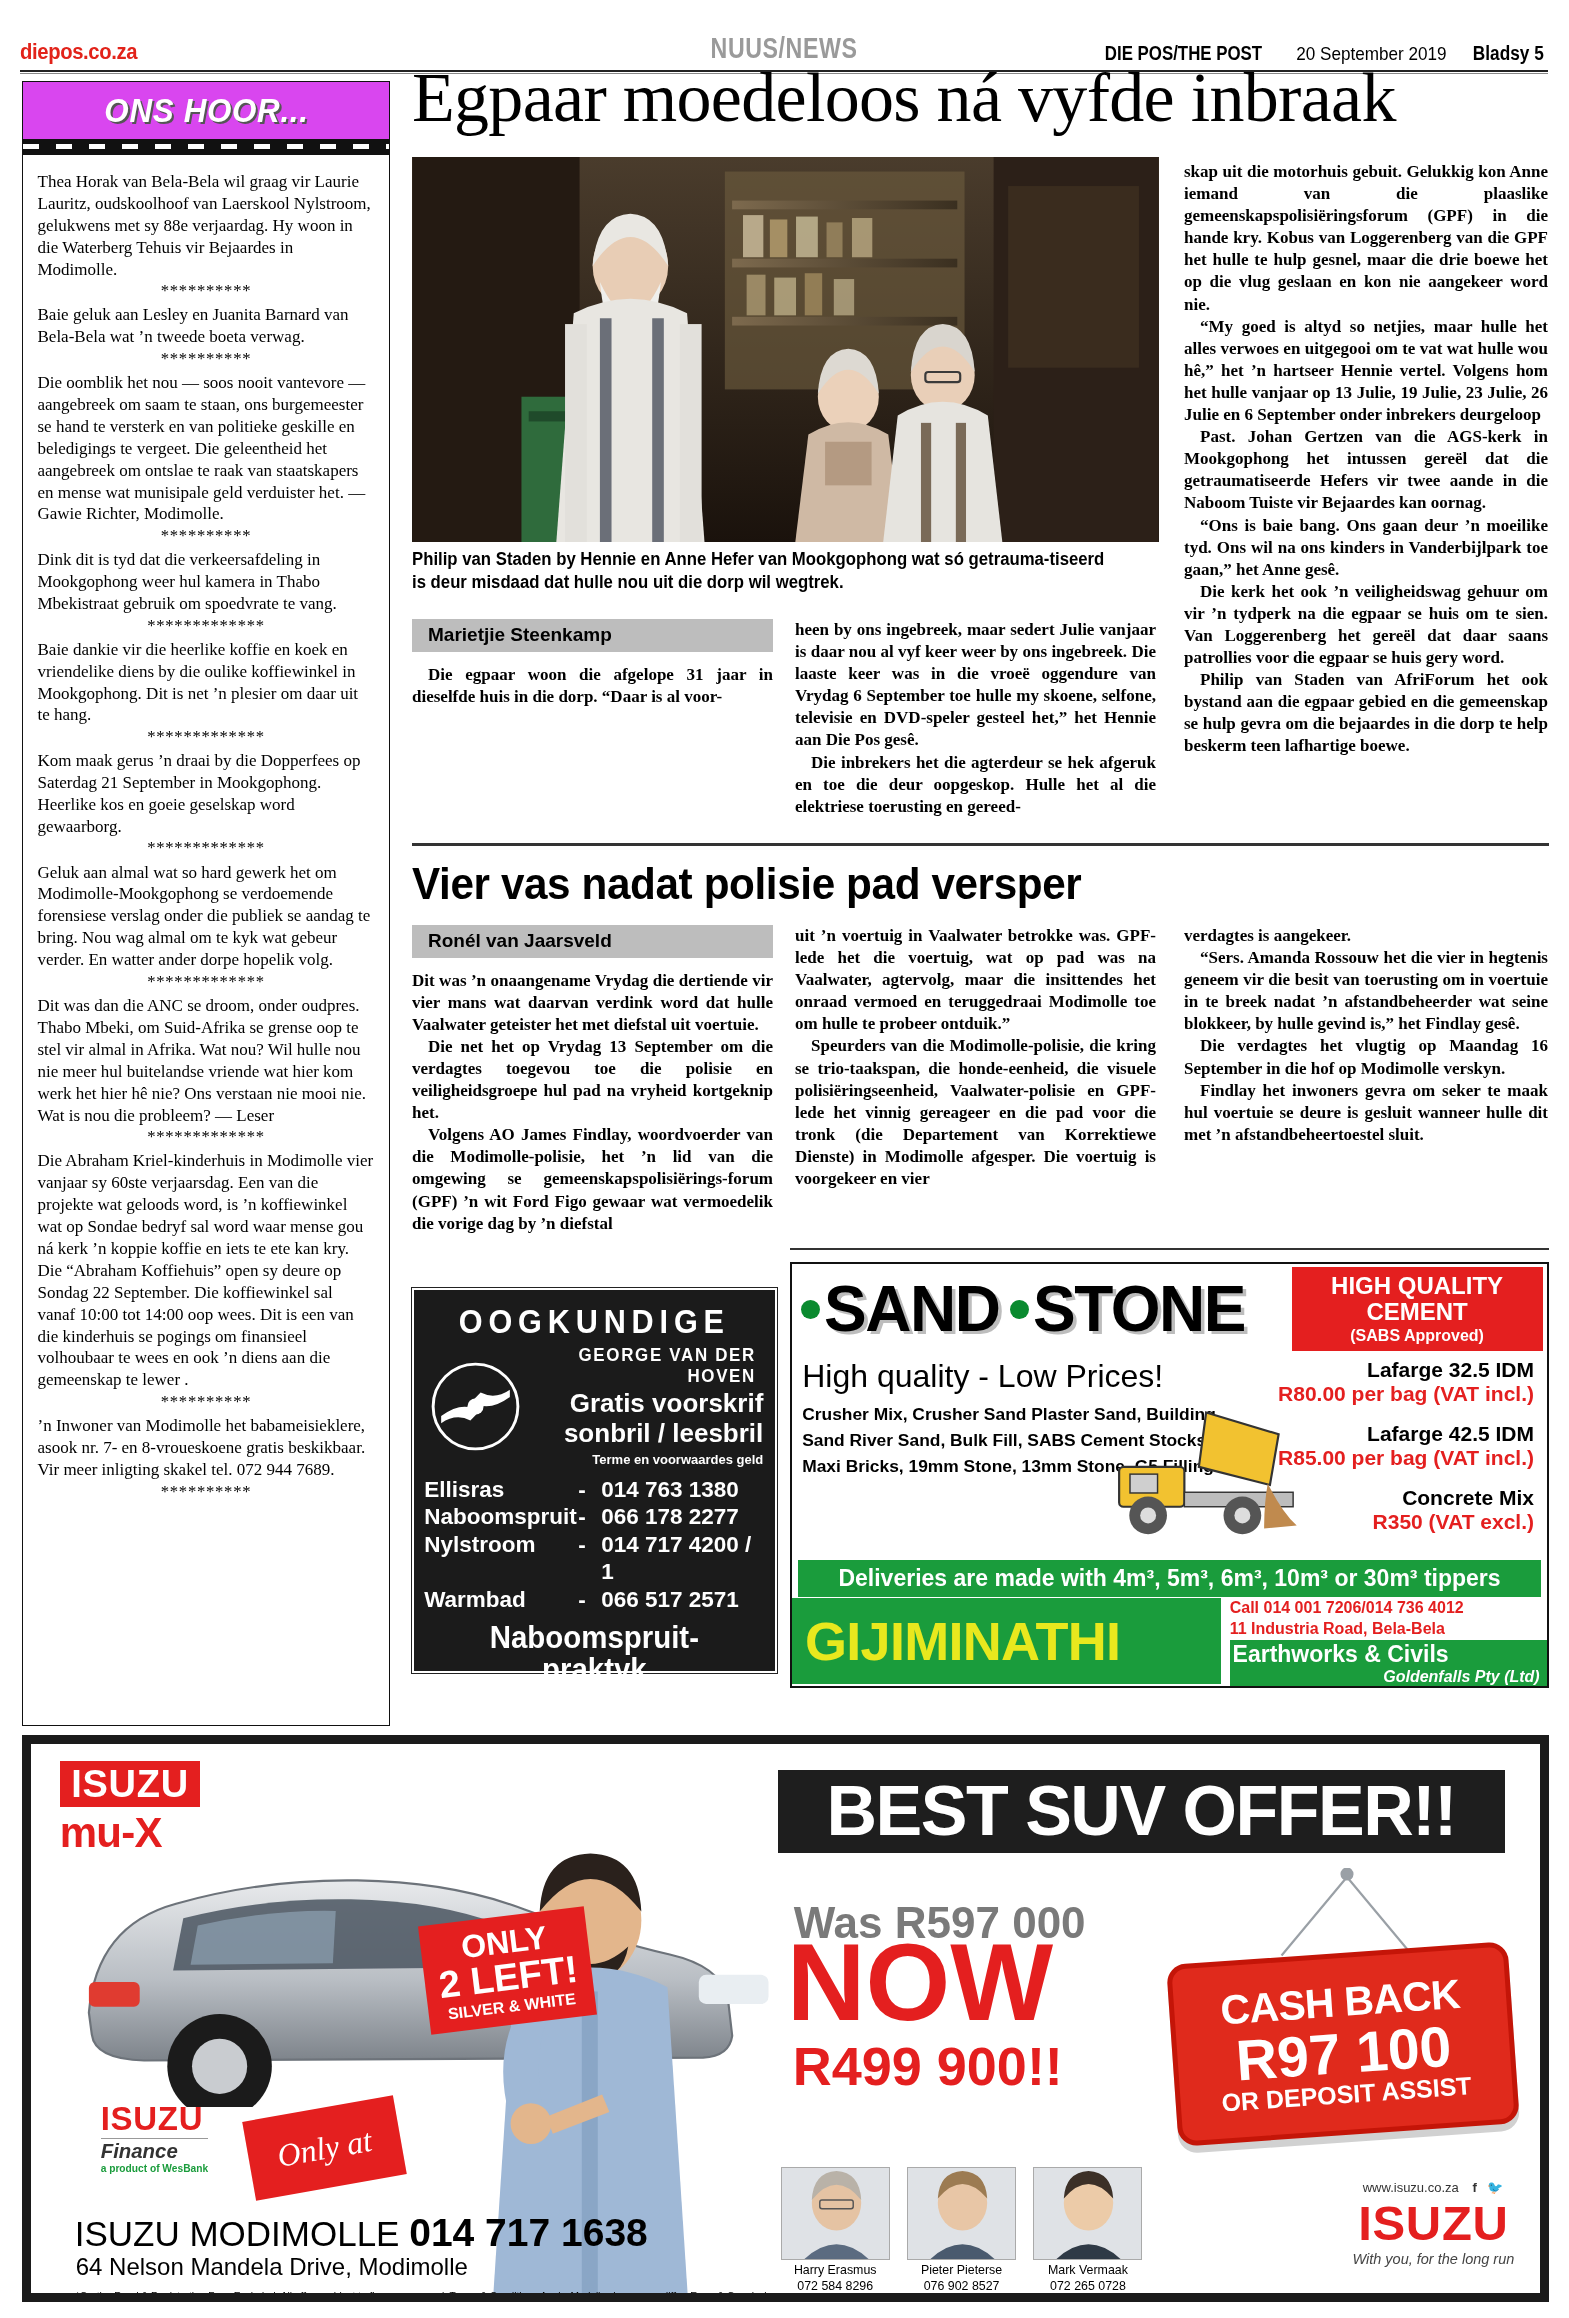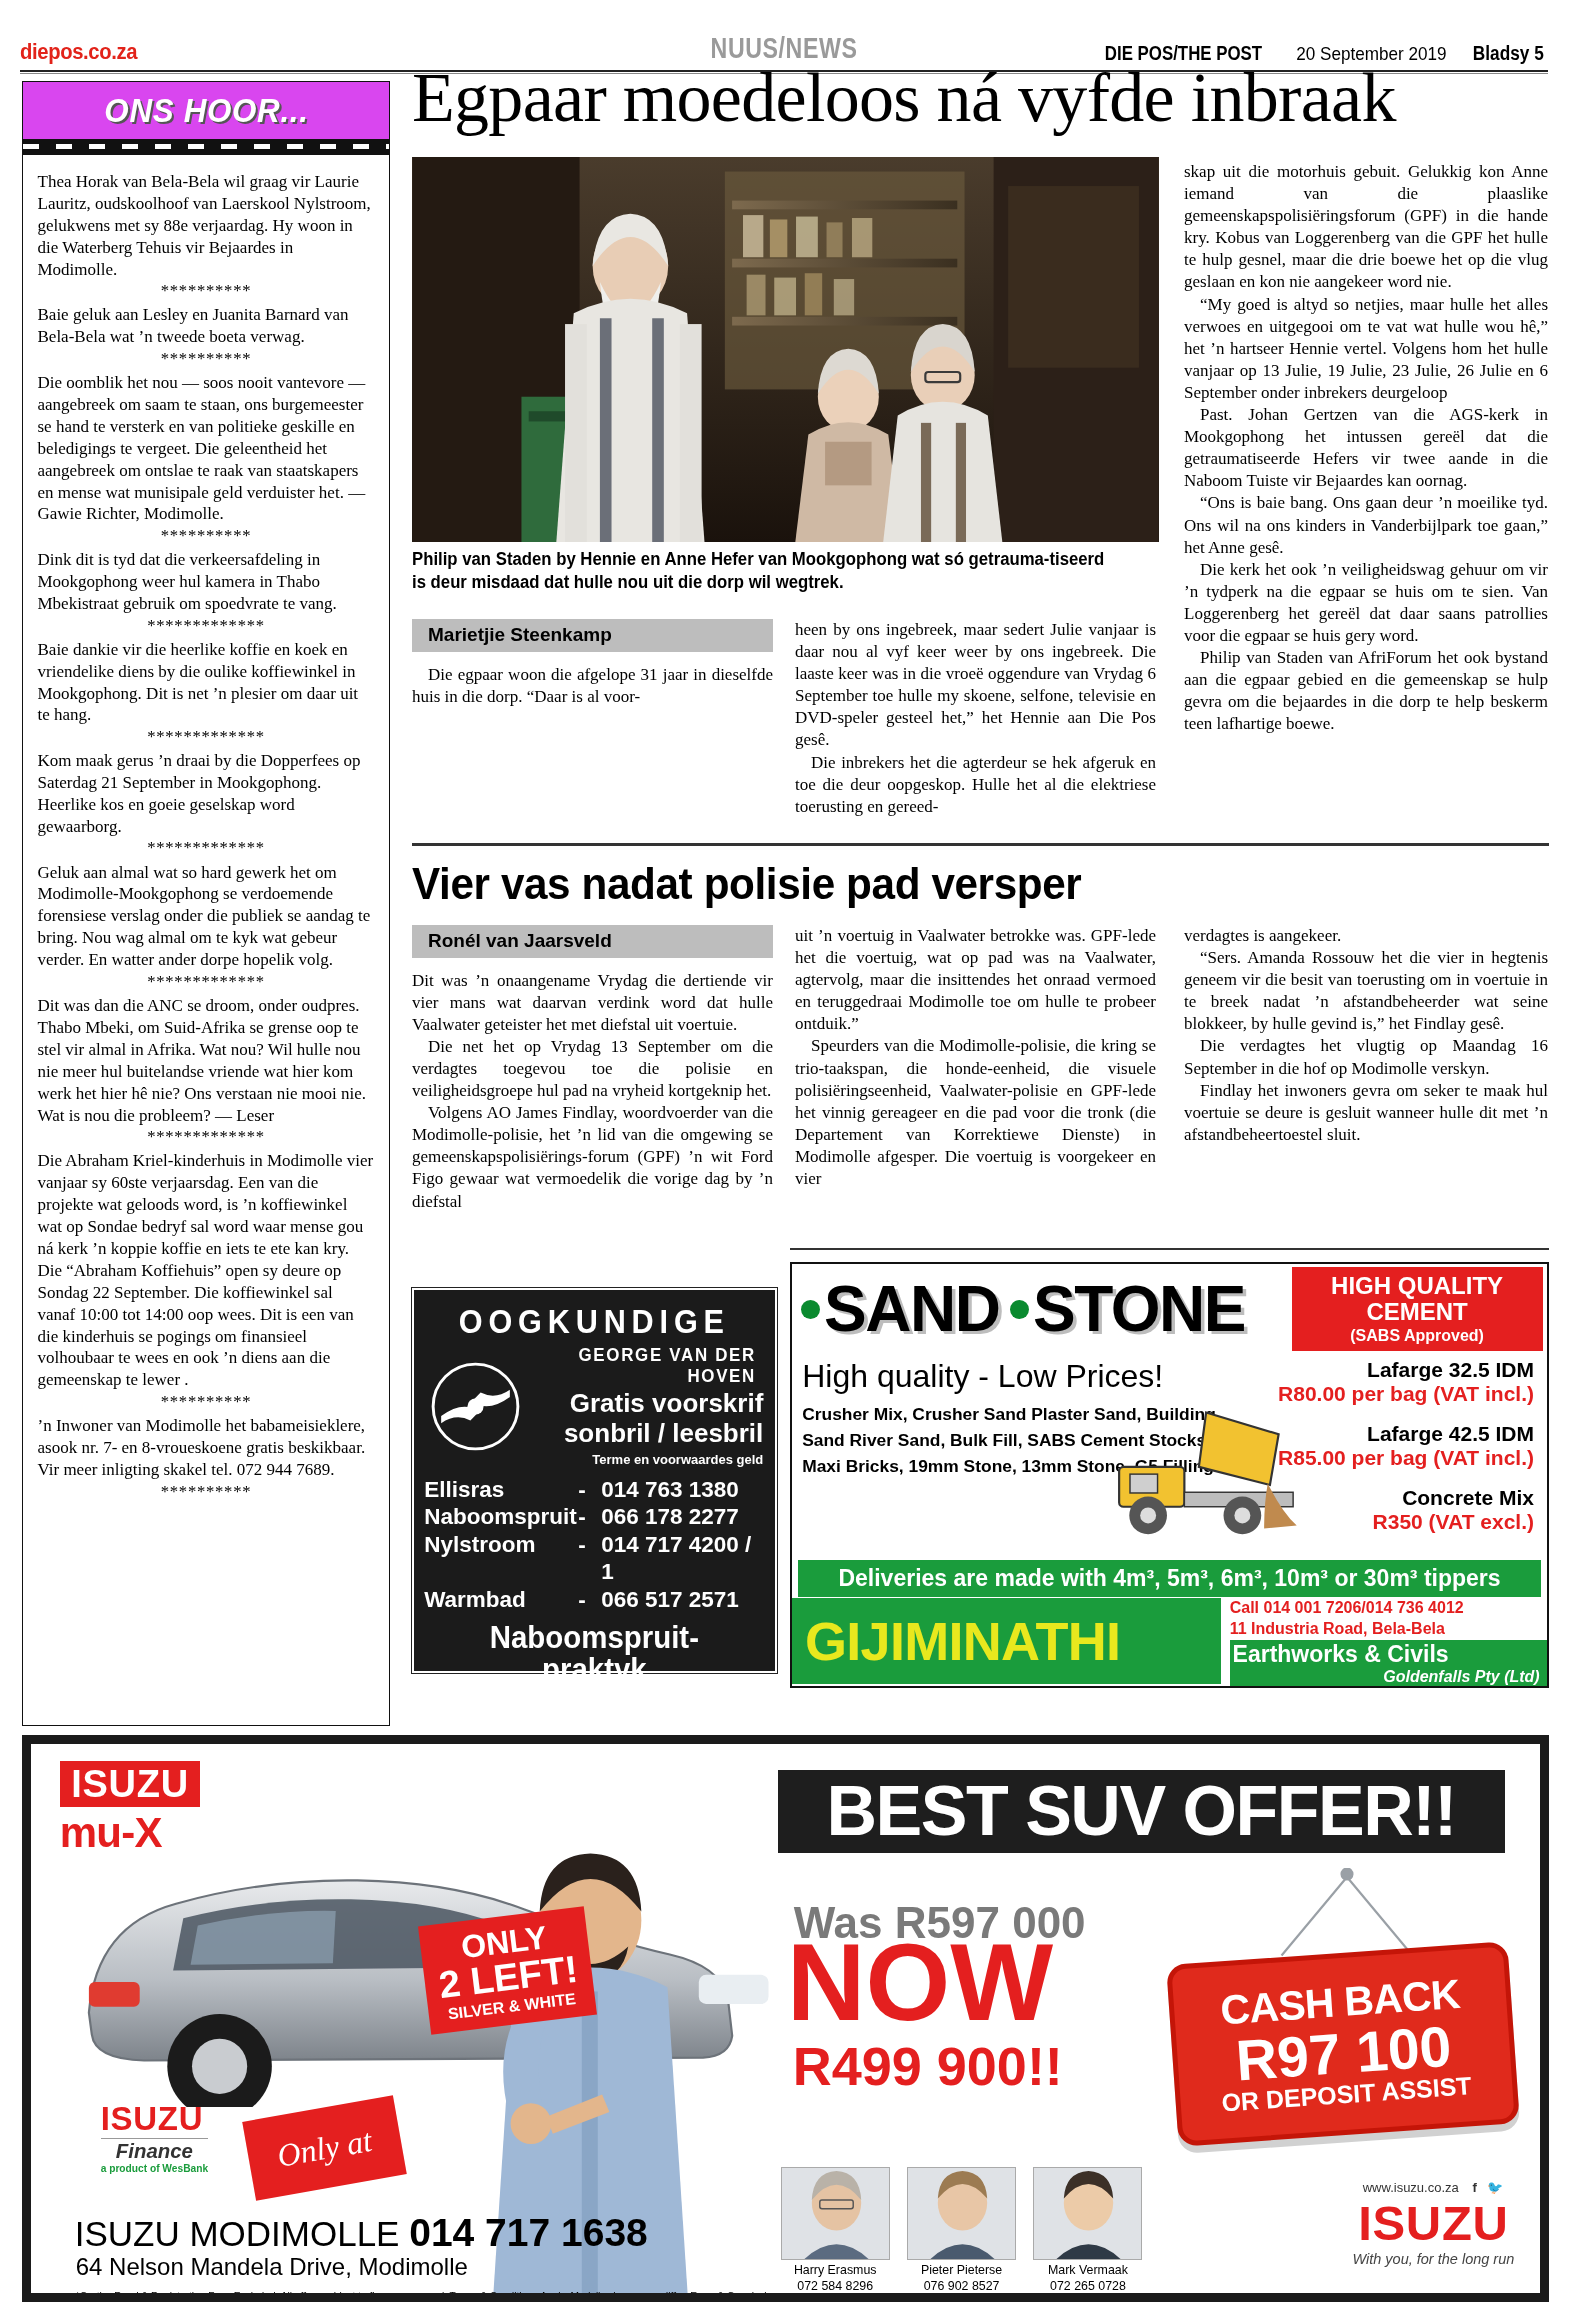--- a/index.html
+++ b/index.html
@@ -105,21 +105,21 @@
     background: #bdbdbd; height: 33px; display: flex; align-items: center;
     padding-left: 16px;
     font-family: "Liberation Sans", sans-serif; font-weight: bold; font-size: 19px;
   }
 
   
   .artcol {
     position: absolute;
     font-size: 17px; line-height: 1.30; text-align: justify;
   }
-  .artcol p { margin: 0; }
+  .artcol p { margin: 0; font-weight: bold; }
   .artcol p.ind { text-indent: 16px; }
 
   .rule-h { position: absolute; background: #333; }
 
   
   .headline2 {
     position: absolute; left: 412px; top: 862px; width: 1137px;
     font-family: "Liberation Sans", sans-serif;
     font-weight: bold; font-size: 44px; line-height: 1.0;
     transform: scaleX(0.96); transform-origin: left top;
@@ -242,21 +242,21 @@
     position: absolute; left: 217px; top: 364px; width: 153px; height: 80px;
     background: #e41f1f; transform: rotate(-10deg);
     display:flex; align-items:center; justify-content:center;
     color: #fff; font-family: "Liberation Serif", serif; font-style: italic; font-size: 32px;
   }
   .isuzu-logo-left {
     position: absolute; left: 70px; top: 356px;
     font-family: "Liberation Sans", sans-serif; font-weight: bold;
   }
   .isuzu-logo-left .il1 { font-size: 33px; color: #e41f1f; letter-spacing: 0.7px;}
-  .isuzu-logo-left .il2 { font-size: 20.4px; color: #333; text-align: center; font-style: italic; border-top: 1.5px solid #999; padding-top: 1.5px; }
+  .isuzu-logo-left .il2 { font-size: 20.4px; color: #333; text-align: left; font-style: italic; border-top: 1.5px solid #999; padding-top: 1.5px; }
   .isuzu-logo-left .il3 { font-size: 10.2px; color: #1a9c3c; text-align: right; }
   .isuzu-dealer {
     position: absolute; left: 44px; top: 467px;
     font-family: "Liberation Sans", sans-serif; font-size: 35px;
   }
   .isuzu-dealer b { font-size: 39px; }
   .isuzu-addr {
     position: absolute; left: 45px; top: 509px;
     font-family: "Liberation Sans", sans-serif; font-size: 24px;
   }

